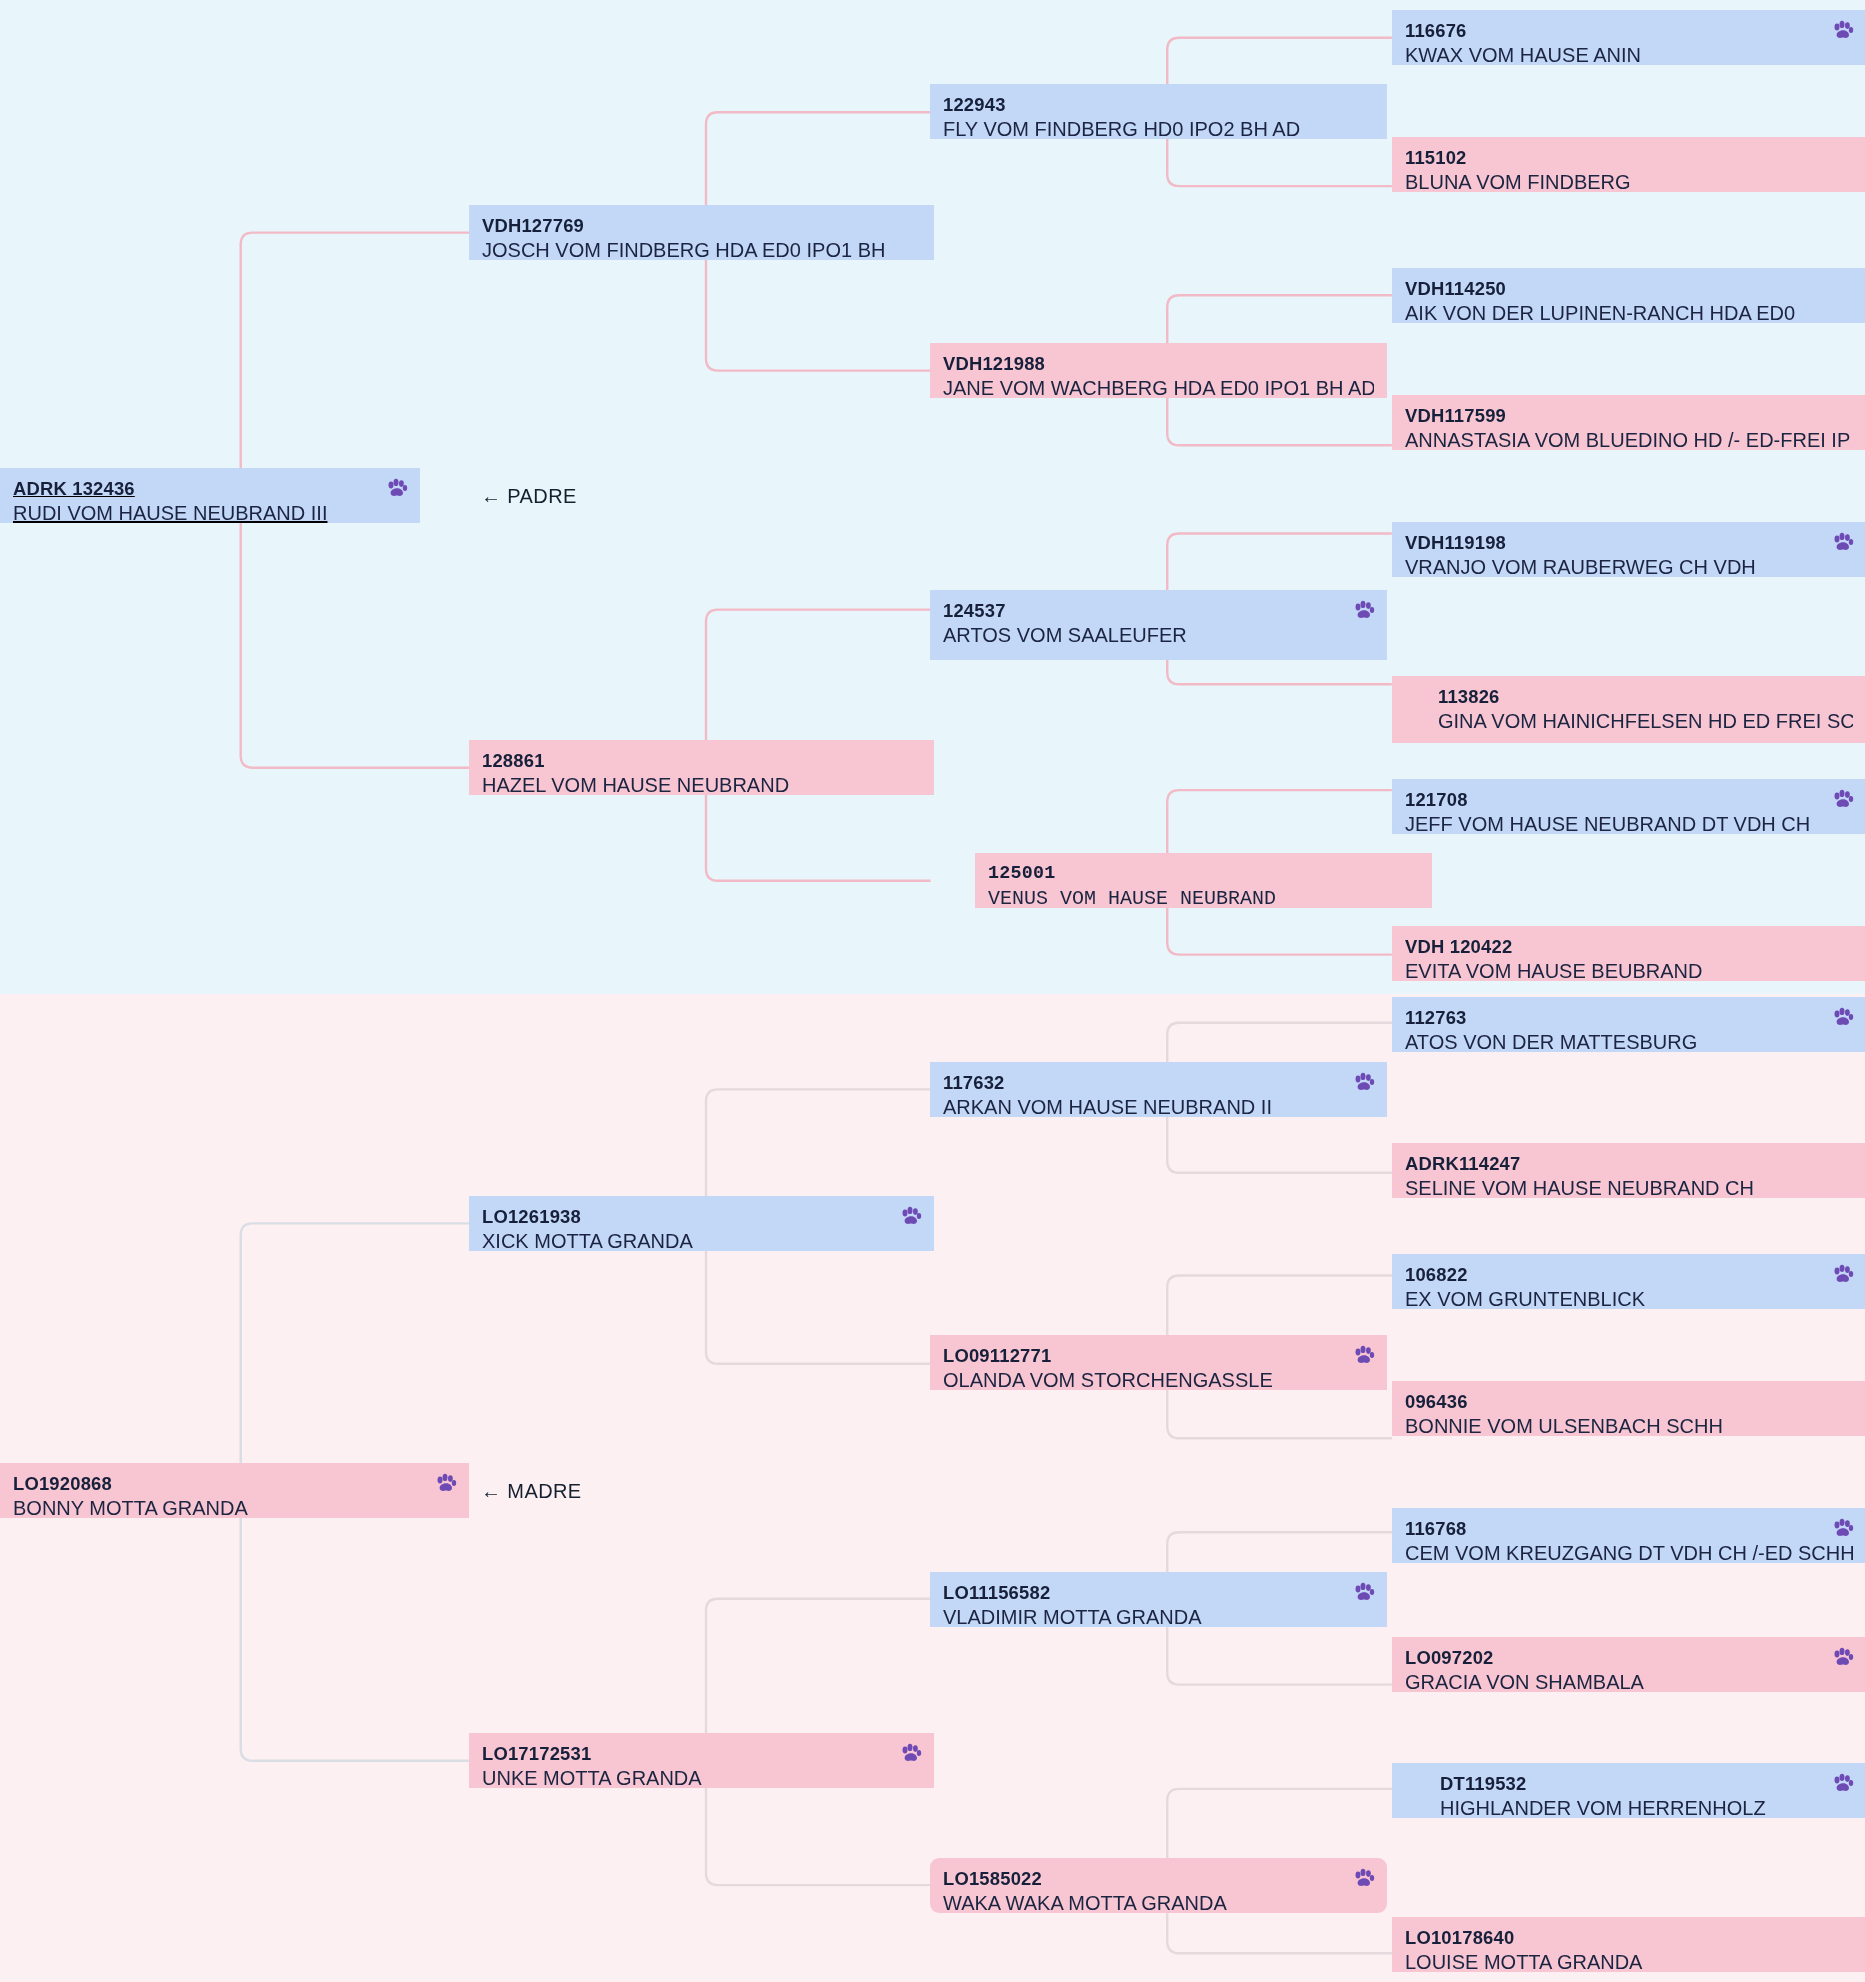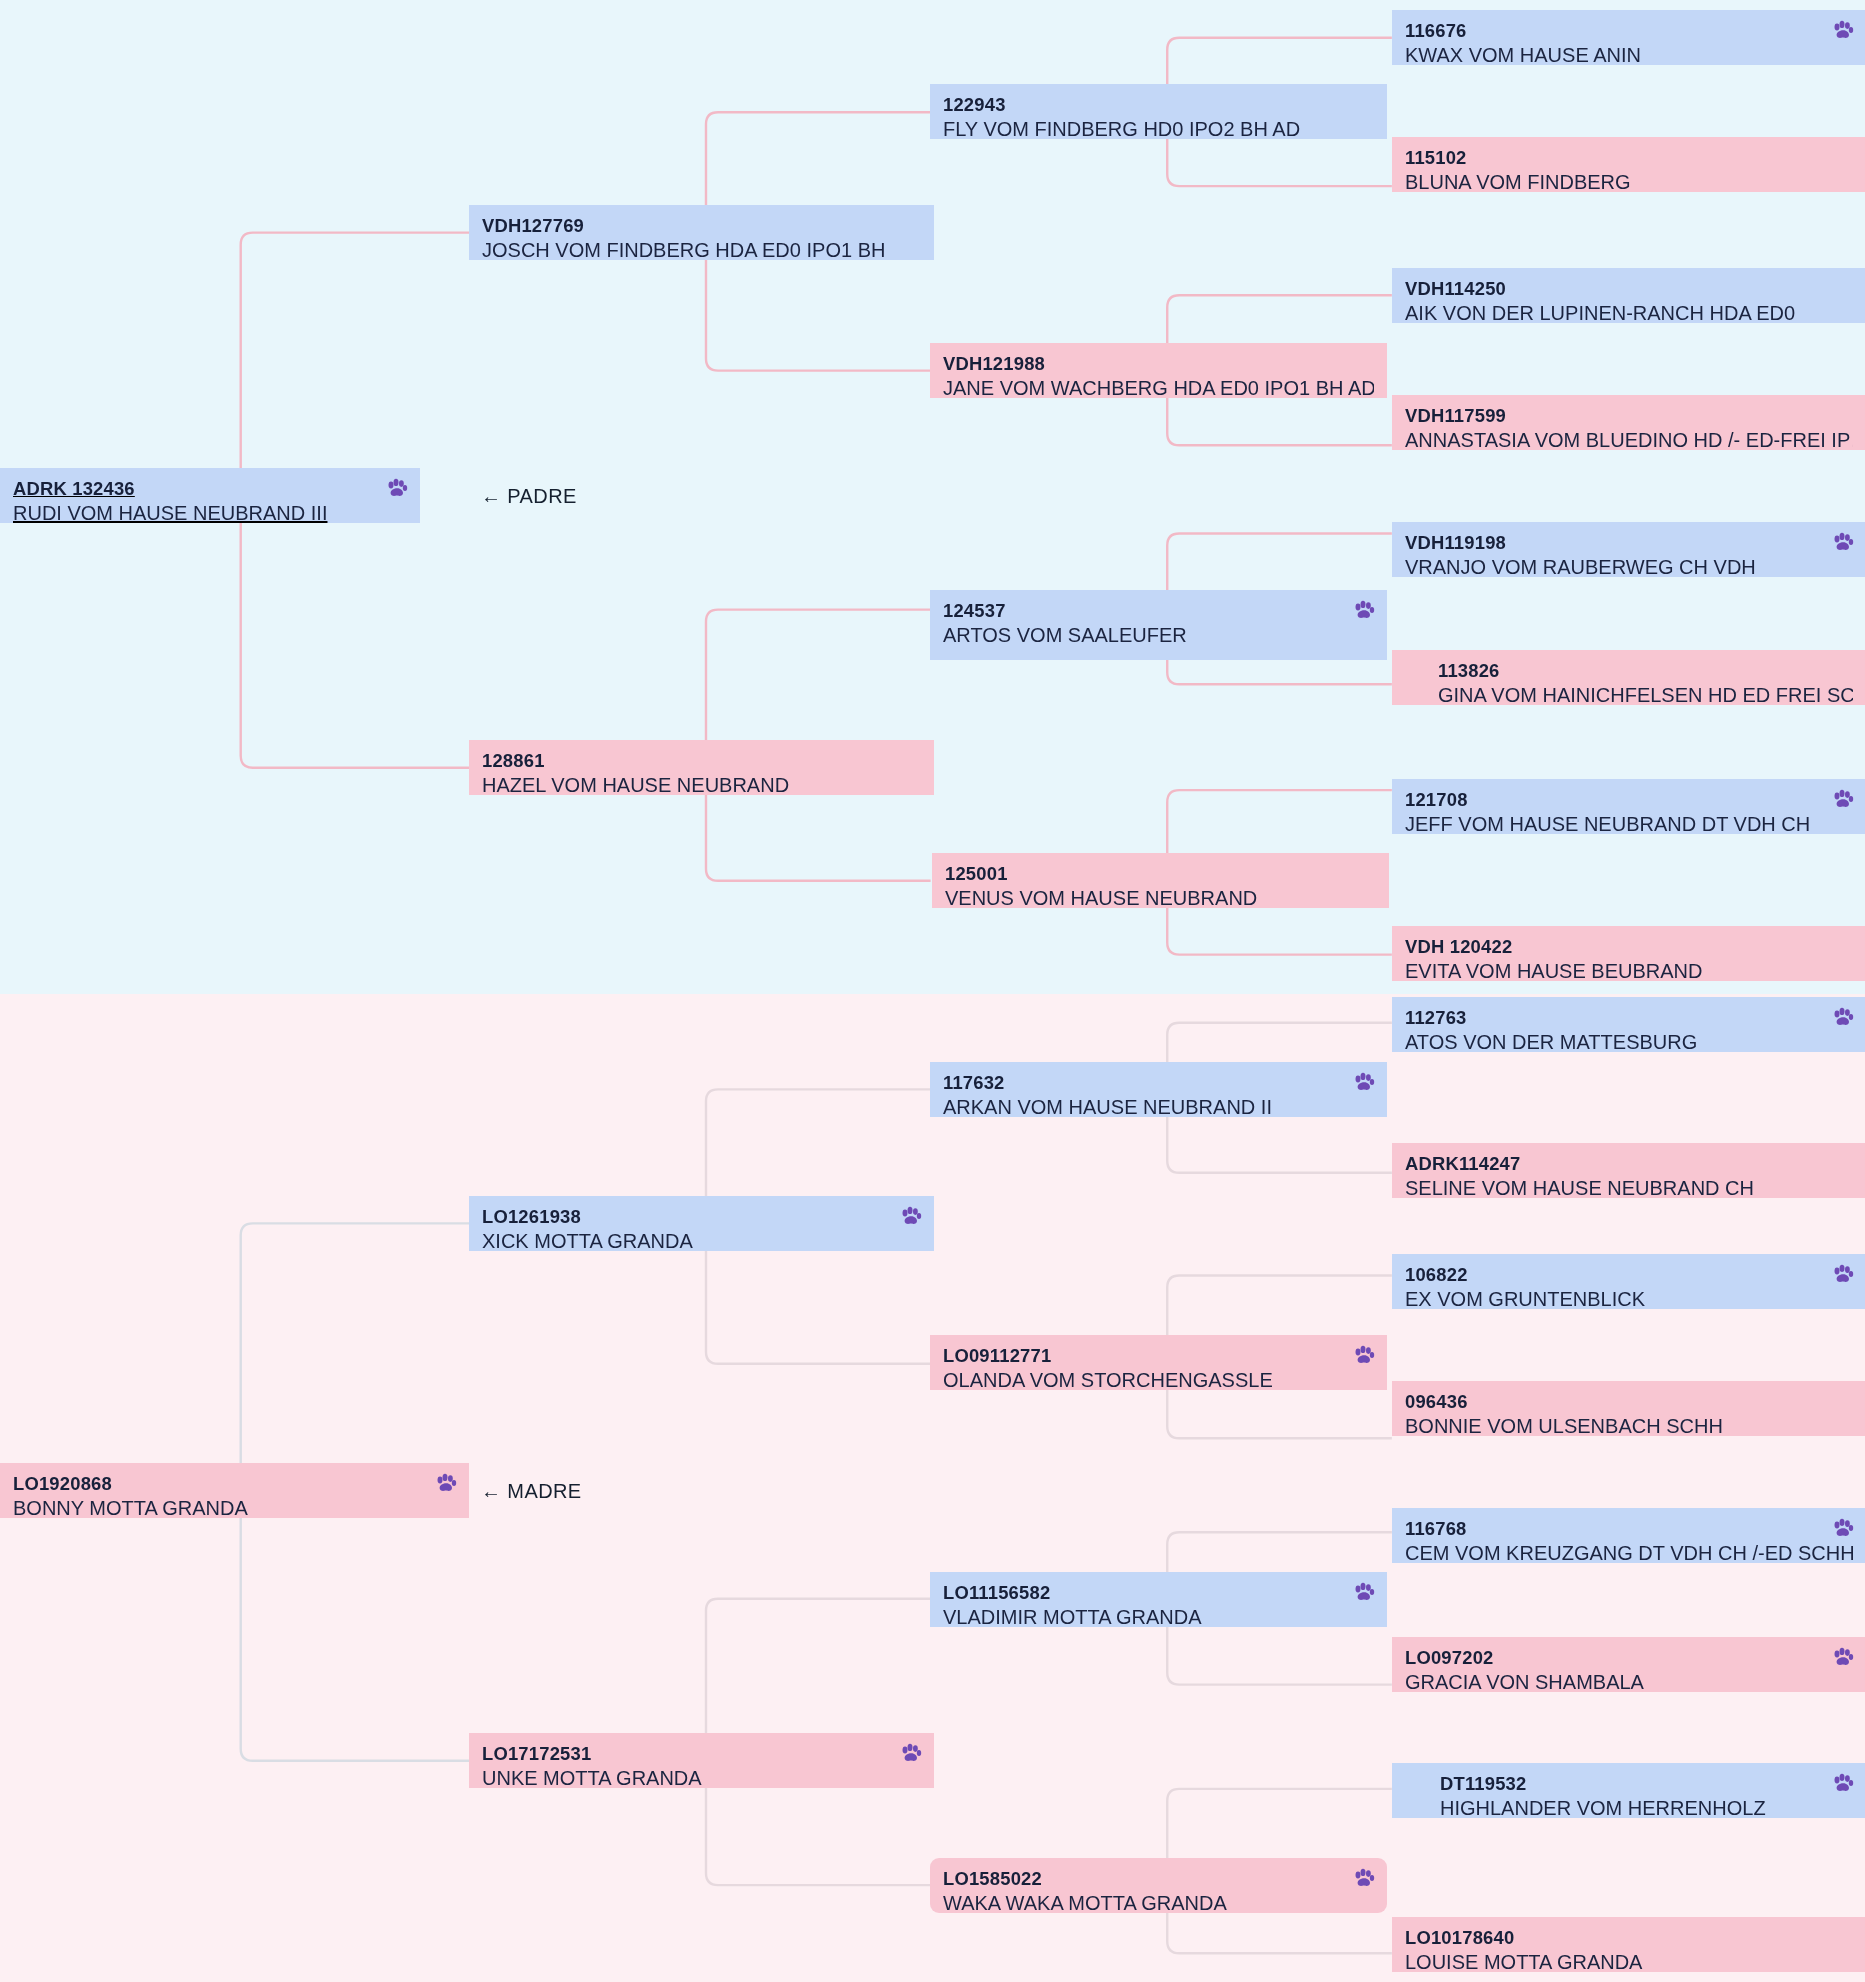--- a/index.html
+++ b/index.html
@@ -215,21 +215,21 @@
       <span class="paw">
           <svg viewBox="0 0 24 24" fill="currentColor">
             <ellipse cx="6" cy="9" rx="2.5" ry="3.4"></ellipse>
             <ellipse cx="11" cy="6.4" rx="2.5" ry="3.6"></ellipse>
             <ellipse cx="16.4" cy="7.6" rx="2.4" ry="3.3"></ellipse>
             <ellipse cx="20" cy="12" rx="2.2" ry="2.9"></ellipse>
             <path d="M12.4 12.2c3.2 0 5.6 2.4 5.6 4.8 0 2-1.7 3-3.6 3-1.1 0-1.6-.4-2.6-.4s-1.5.4-2.6.4c-1.9 0-3.6-1-3.6-3 0-2.4 2.4-4.8 6.8-4.8z"></path>
           </svg>
         </span>
     </div>
-    <div class="card female" style="left:932px; top:853px; width:457px; height:55px;">
+    <div class="card female" style="left:975px; top:853px; width:457px; height:55px;font-family:Liberation Mono, monospace;">
       <div class="reg">125001</div>
       <div class="nm">VENUS VOM HAUSE NEUBRAND</div>
     </div>
     <div class="card male" style="left:930px; top:1062px; width:457px; height:55px;">
       <div class="reg">117632</div>
       <div class="nm">ARKAN VOM HAUSE NEUBRAND II</div>
       <span class="paw">
           <svg viewBox="0 0 24 24" fill="currentColor">
             <ellipse cx="6" cy="9" rx="2.5" ry="3.4"></ellipse>
             <ellipse cx="11" cy="6.4" rx="2.5" ry="3.6"></ellipse>
@@ -310,21 +310,21 @@
       <span class="paw">
           <svg viewBox="0 0 24 24" fill="currentColor">
             <ellipse cx="6" cy="9" rx="2.5" ry="3.4"></ellipse>
             <ellipse cx="11" cy="6.4" rx="2.5" ry="3.6"></ellipse>
             <ellipse cx="16.4" cy="7.6" rx="2.4" ry="3.3"></ellipse>
             <ellipse cx="20" cy="12" rx="2.2" ry="2.9"></ellipse>
             <path d="M12.4 12.2c3.2 0 5.6 2.4 5.6 4.8 0 2-1.7 3-3.6 3-1.1 0-1.6-.4-2.6-.4s-1.5.4-2.6.4c-1.9 0-3.6-1-3.6-3 0-2.4 2.4-4.8 6.8-4.8z"></path>
           </svg>
         </span>
     </div>
-    <div class="card female" style="left:1392px; top:650px; width:474px; height:55px;padding-left:46px;">
+    <div class="card female" style="left:1392px; top:676px; width:474px; height:67px;padding-left:46px;">
       <div class="reg">113826</div>
       <div class="nm">GINA VOM HAINICHFELSEN HD ED FREI SCHH/…</div>
     </div>
     <div class="card male" style="left:1392px; top:779px; width:474px; height:55px;">
       <div class="reg">121708</div>
       <div class="nm">JEFF VOM HAUSE NEUBRAND DT VDH CH</div>
       <span class="paw">
           <svg viewBox="0 0 24 24" fill="currentColor">
             <ellipse cx="6" cy="9" rx="2.5" ry="3.4"></ellipse>
             <ellipse cx="11" cy="6.4" rx="2.5" ry="3.6"></ellipse>

